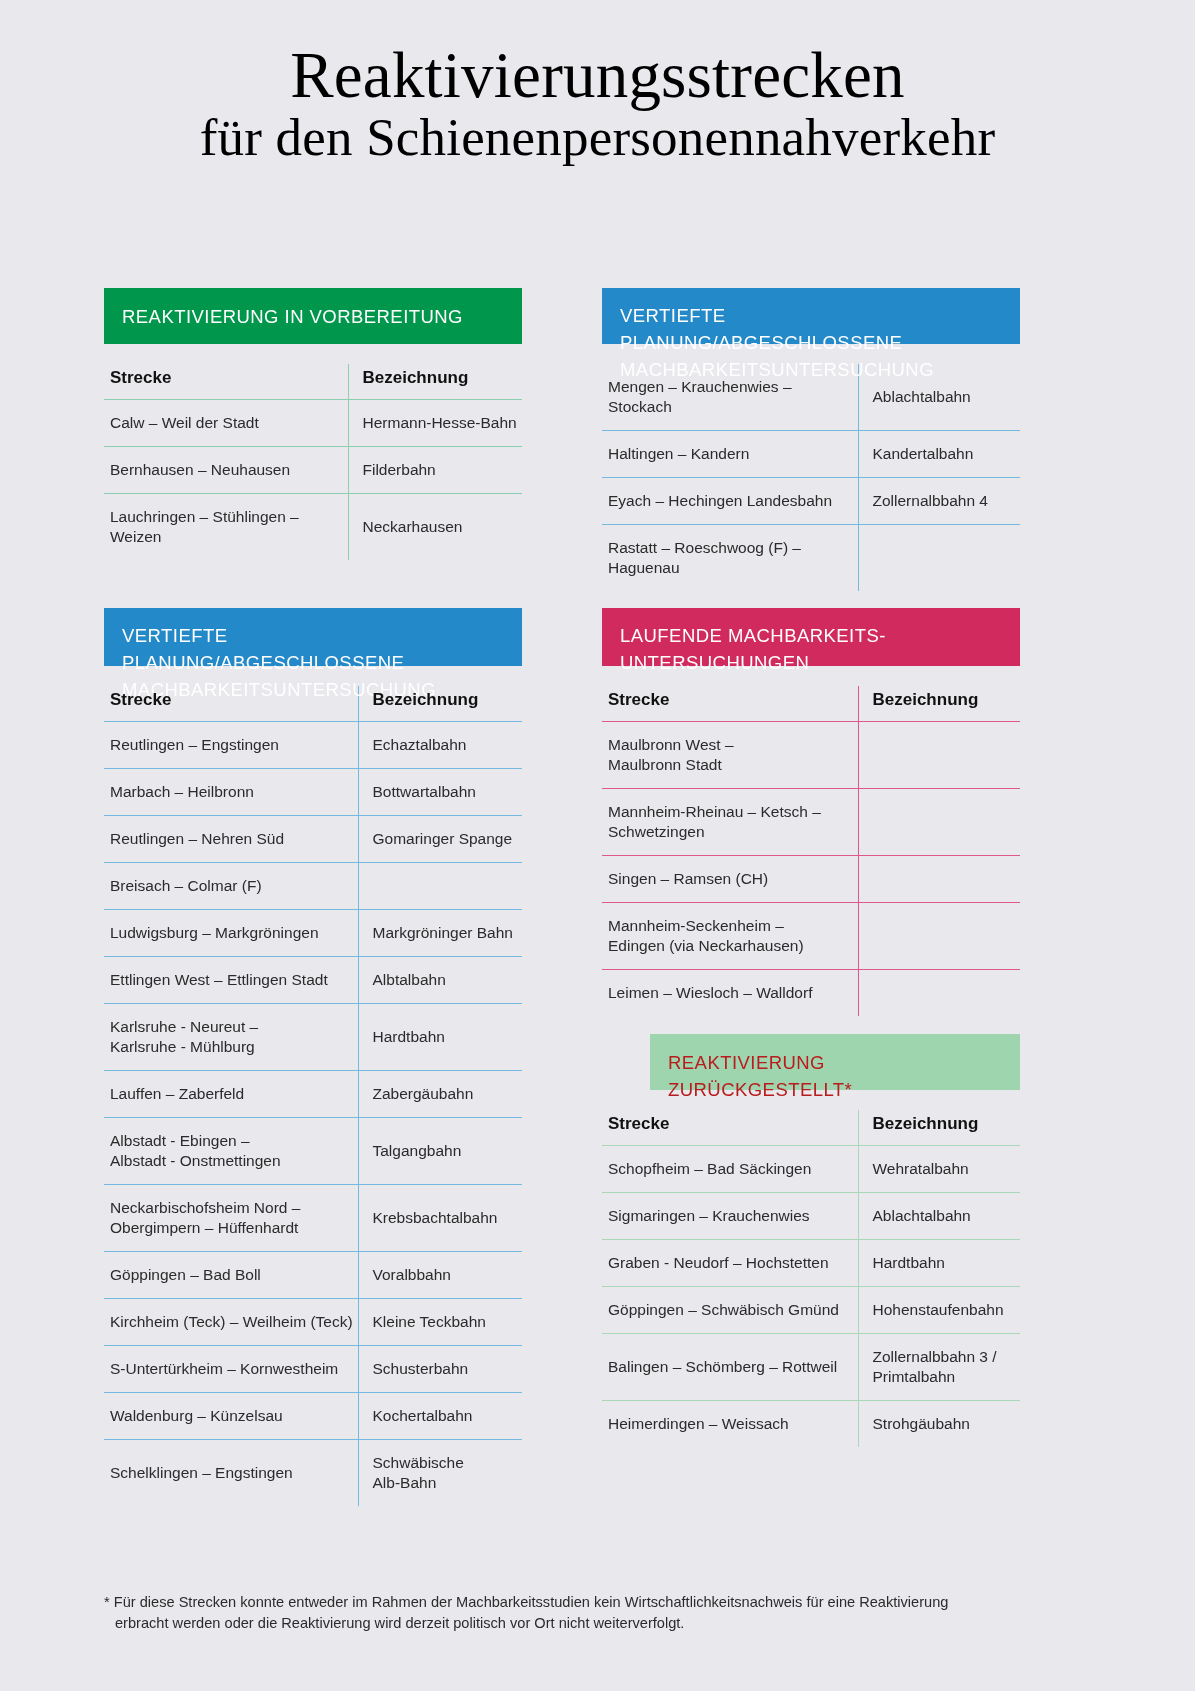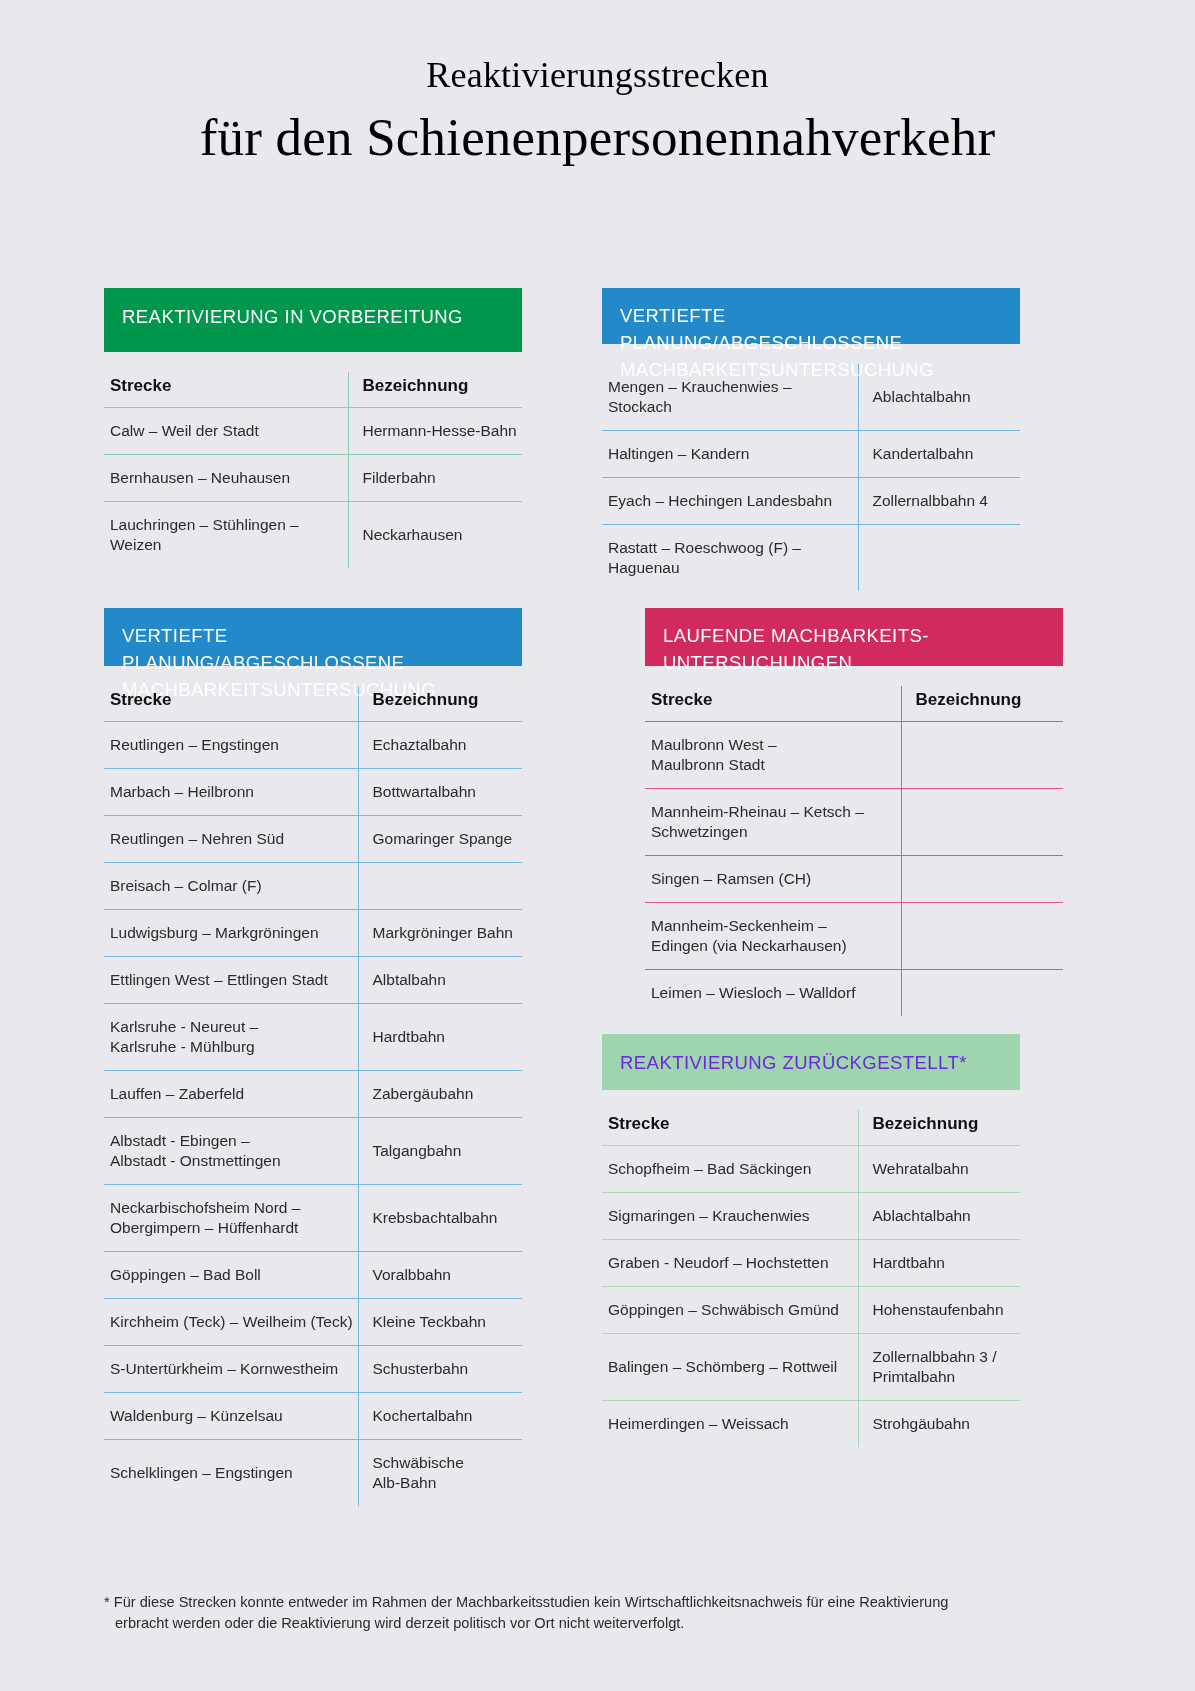--- a/index.html
+++ b/index.html
@@ -18,21 +18,21 @@
   }
 
   
   .title-block {
     padding-top: 44px;
     text-align: center;
     font-family: "Liberation Serif", serif;
     color: #000000;
   }
   .title-line {
-    font-size: 36px;
+    font-size: 65px;
     line-height: 62px;
     font-weight: 400;
     letter-spacing: 0.2px;
     white-space: nowrap;
   }
   .title-line.l2 { font-size: 53px; }
 
   
   .sheet {
     position: absolute;
@@ -51,21 +51,21 @@
     letter-spacing: 0.45px;
     line-height: 27px;
     padding: 15px 18px 15px 18px;
     box-sizing: border-box;
     font-weight: 400;
   }
   .panel-head.two-line { padding-top: 14px; padding-bottom: 14px; }
   .panel-head.green    { background: #00974c; }
   .panel-head.blue     { background: #2389c8; }
   .panel-head.pink     { background: #d02a5e; }
-  .panel-head.mint     { background: #9ed4ae; color: #6d28d9; }
+  .panel-head.mint     { background: #9ed4ae; color: #b91c1c; margin-left: 48px; }
 
   
   table.tbl {
     border-collapse: collapse;
     width: 100%;
     table-layout: fixed;
     margin-top: 20px;
   }
   table.tbl td, table.tbl th {
     padding: 13px 4px 13px 6px;
@@ -121,21 +121,21 @@
 <body>
 
 <div class="title-block">
   <div class="title-line l1">Reaktivierungsstrecken</div>
   <div class="title-line l2">für den Schienenpersonennahverkehr</div>
 </div>
 
 <div class="sheet">
 
   <div class="panel" style="left:104px; top:288px; width:418px;">
-    <div class="panel-head green" style="height:64px;">REAKTIVIERUNG IN VORBEREITUNG</div>
+    <div class="panel-head green" style="height:56px;">REAKTIVIERUNG IN VORBEREITUNG</div>
     <table class="tbl acc-green">
       <colgroup>
           <col style="width:244px">
           <col style="width:174px">
         </colgroup>
       <tbody>
         <tr class="hdr-row">
           <th class="c1">Strecke</th>
           <th class="c2">Bezeichnung</th>
         </tr>
@@ -264,21 +264,21 @@
           </tr>
         <tr class="data-row">
             <td class="c1 nowrap-cell">Schelklingen – Engstingen</td>
             <td class="c2 nowrap-cell">Schwäbische
 Alb-Bahn</td>
           </tr>
       </tbody>
     </table>
   </div>
 
-  <div class="panel" style="left:602px; top:608px; width:418px;margin-left:43px;">
+  <div class="panel" style="left:602px; top:608px; width:418px;">
     <div class="panel-head pink two-line" style="height:58px;">
       <span>LAUFENDE MACHBARKEITS-</span><br>
       <span>UNTERSUCHUNGEN</span>
     </div>
     <table class="tbl acc-pink">
       <colgroup>
           <col style="width:256px">
           <col style="width:162px">
         </colgroup>
       <tbody>

